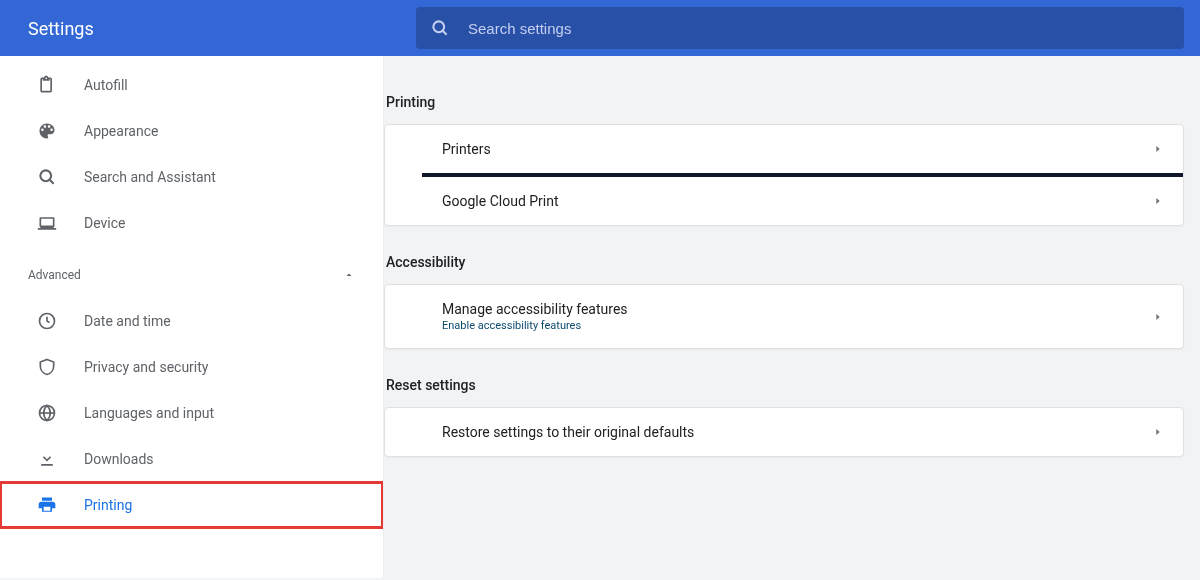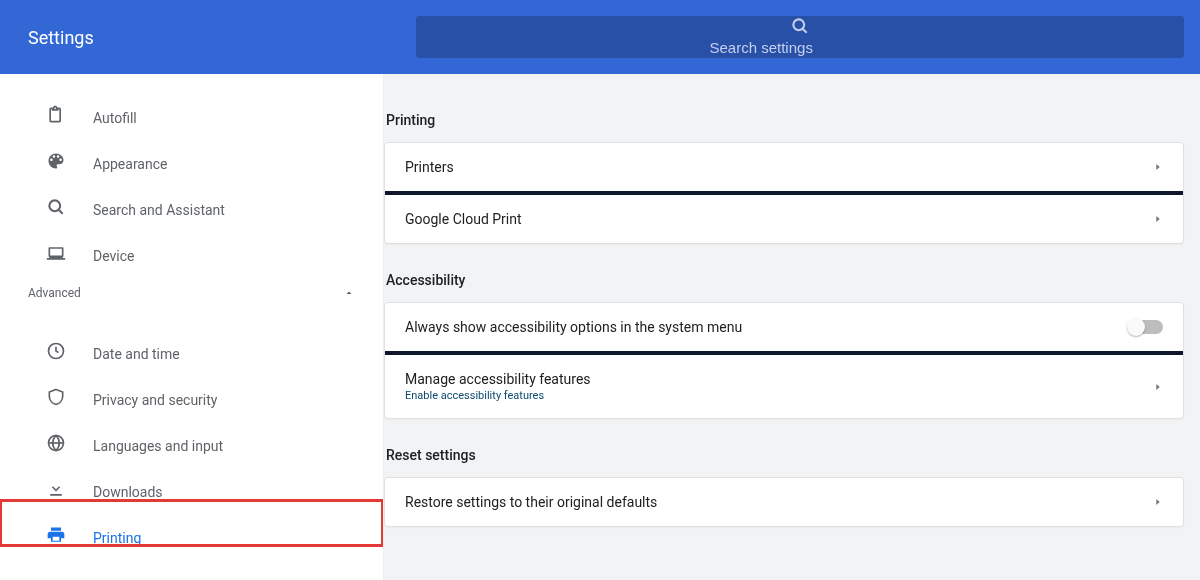--- a/index.html
+++ b/index.html
@@ -5,21 +5,21 @@
   * { box-sizing: border-box; margin: 0; padding: 0; }
   body {
     font-family: Roboto, Arial, sans-serif;
     background: #f1f3f4;
     width: 1200px;
     height: 580px;
     overflow: hidden;
   }
   .header {
     background: #3367d6;
-    height: 74px;
+    height: 56px;
     display: flex;
     align-items: center;
     padding: 0 0;
   }
   .header-title {
     color: #fff;
     font-size: 18px;
     font-weight: 400;
     padding-left: 28px;
     width: 416px;
@@ -31,21 +31,20 @@
     padding-bottom: 4px;
   }
   .search {
     background: #2850a7;
     border-radius: 4px;
     height: 42px;
     display: flex;
     align-items: center;
     padding: 0 14px;
     color: #aab8dd;
-    flex-direction: column;
   }
   .search input {
     background: transparent;
     border: none;
     outline: none;
     color: #fff;
     font-size: 15px;
     margin-left: 18px;
     flex: 1;
   }
@@ -54,23 +53,23 @@
   .layout { display: flex; height: calc(580px - 58px); }
   .sidebar {
     width: 384px;
     background: #fff;
     padding-top: 6px;
     border-right: 1px solid #eee;
     overflow: hidden;
   }
   .nav-item {
     display: flex;
-    align-items: flex-end;
+    align-items: center;
     height: 46px;
-    padding-left: 45px;
+    padding-left: 36px;
     cursor: pointer;
     color: #5f6368;
     font-size: 14px;
   }
   .nav-item .icon {
     width: 22px;
     height: 22px;
     display: flex;
     align-items: center;
     justify-content: center;
@@ -115,20 +114,21 @@
     margin-bottom: 28px;
   }
   .row {
     display: flex;
     align-items: center;
     padding: 16px 20px;
     cursor: pointer;
     color: #202124;
     font-size: 14px;
     justify-content: space-between;
+    margin-left: 37px;
   }
   .row + .row { border-top: 4px solid #0f172a; }
   .row .label-stack { display: flex; flex-direction: column; }
   .row .sublabel { color: #0c4a6e; font-size: 11px; margin-top: 2px; }
   .row .arrow { color: #757575; }
 
   .toggle {
     width: 34px;
     height: 14px;
     background: #bdbdbd;
@@ -284,24 +284,20 @@
           <svg width="10" height="10" viewBox="0 0 24 24" fill="#757575">
               <path d="M8 5l8 7-8 7z"></path>
             </svg>
         </span>
       </div>
     </div>
 
     <div class="section-title">Accessibility</div>
     <div class="card">
       <div class="row">
-        <span>Always show accessibility options in the system menu</span>
-        <span class="toggle"></span>
-      </div>
-      <div class="row">
         <span class="label-stack">
           <span>Manage accessibility features</span>
           <span class="sublabel">Enable accessibility features</span>
         </span>
         <span class="arrow">
           <svg width="10" height="10" viewBox="0 0 24 24" fill="#757575">
               <path d="M8 5l8 7-8 7z"></path>
             </svg>
         </span>
       </div>

